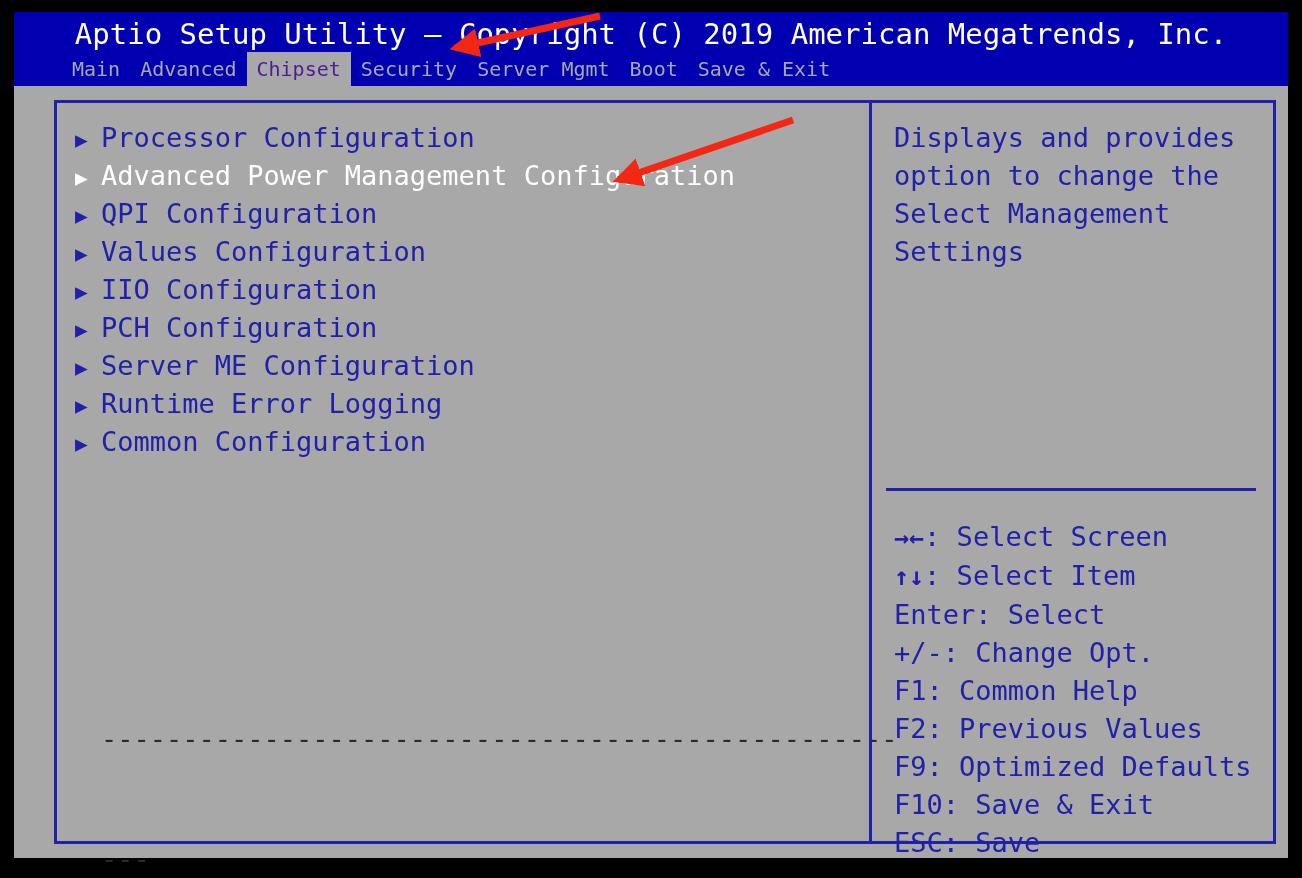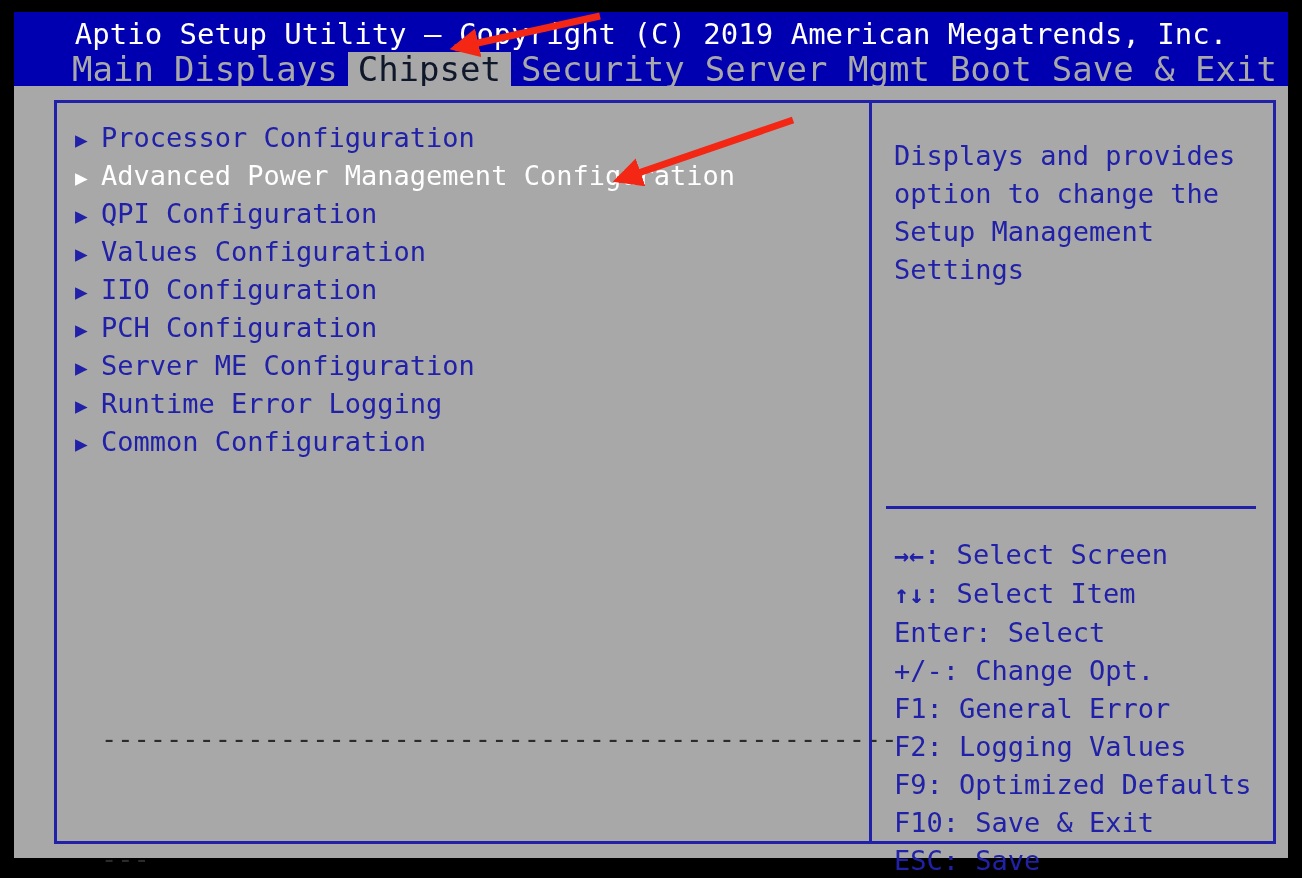--- a/index.html
+++ b/index.html
@@ -52,32 +52,32 @@
     top: 40px;
     height: 34px;
     width: 100%;
     display: flex;
     align-items: stretch;
     padding-left: 48px;
   }
 
   .menu-tab {
     color: #a8a8a8;
-    font-size: 34px;
+    font-size: 20px;
     line-height: 34px;
     white-space: pre;
     padding: 0 10px;
     background: transparent;
     display: flex;
     align-items: center;
   }
 
   .menu-tab.active {
     background: #a8a8a8;
-    color: #0f172a;
+    color: #4c1d95;
   }
 
   
   #body-frame {
     position: absolute;
     left: 14px;
     top: 86px;
     width: 1274px;
     height: 772px;
     background: #a8a8a8;
@@ -149,21 +149,20 @@
   }
 
   
   #right-pane {
     position: absolute;
     left: 815px;
     top: 0;
     right: 0;
     height: 100%;
     padding: 16px 0 0 22px;
-    margin-top: 18px;
   }
 
   .help-line {
     color: #2020a8;
     font-size: 27px;
     line-height: 38px;
     white-space: pre;
   }
 
   #help-separator {
@@ -208,21 +207,21 @@
 </style>
 </head>
 <body>
 
 <div id="screen">
 
   <div id="header">
     <div id="title-line">Aptio Setup Utility – Copyright (C) 2019 American Megatrends, Inc.</div>
     <div id="menubar">
       <div class="menu-tab">Main</div>
-      <div class="menu-tab">Displays</div>
+      <div class="menu-tab">Advanced</div>
       <div class="menu-tab active">Chipset</div>
       <div class="menu-tab">Security</div>
       <div class="menu-tab">Server Mgmt</div>
       <div class="menu-tab">Boot</div>
       <div class="menu-tab">Save &amp; Exit</div>
     </div>
   </div>
 
   <div id="body-frame">
     <div id="body-inner">
@@ -283,45 +282,45 @@
         
         
         
       </div>
 
       <div id="divider"></div>
 
       <div id="right-pane">
         <div class="help-line">Displays and provides</div>
         <div class="help-line">option to change the</div>
-        <div class="help-line">Setup Management</div>
+        <div class="help-line">Select Management</div>
         <div class="help-line">Settings</div>
 
         <div id="help-separator"></div>
 
         <div id="keys-block">
           <div class="key-line">
             <span class="key-glyphs">→←</span>
             <span>: Select Screen</span>
           </div>
           <div class="key-line">
             <span class="key-glyphs">↑↓</span>
             <span>: Select Item</span>
           </div>
           <div class="key-line">
             <span>Enter: Select</span>
           </div>
           <div class="key-line">
             <span>+/-: Change Opt.</span>
           </div>
           <div class="key-line">
-            <span>F1: General Error</span>
-          </div>
-          <div class="key-line">
-            <span>F2: Logging Values</span>
+            <span>F1: Common Help</span>
+          </div>
+          <div class="key-line">
+            <span>F2: Previous Values</span>
           </div>
           <div class="key-line">
             <span>F9: Optimized Defaults</span>
           </div>
           <div class="key-line">
             <span>F10: Save &amp; Exit</span>
           </div>
           <div class="key-line">
             <span>ESC: Save</span>
           </div>

